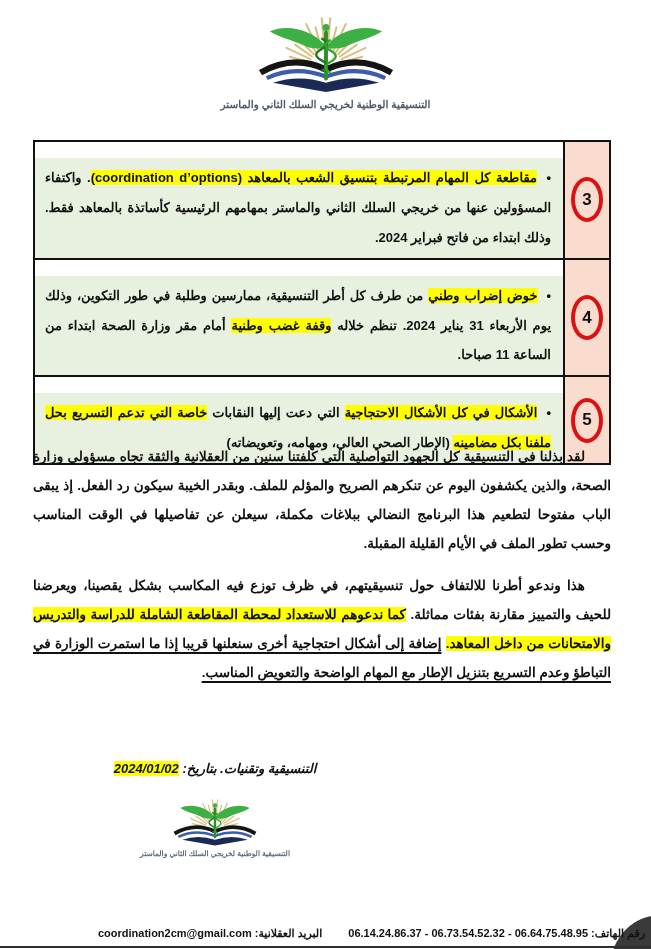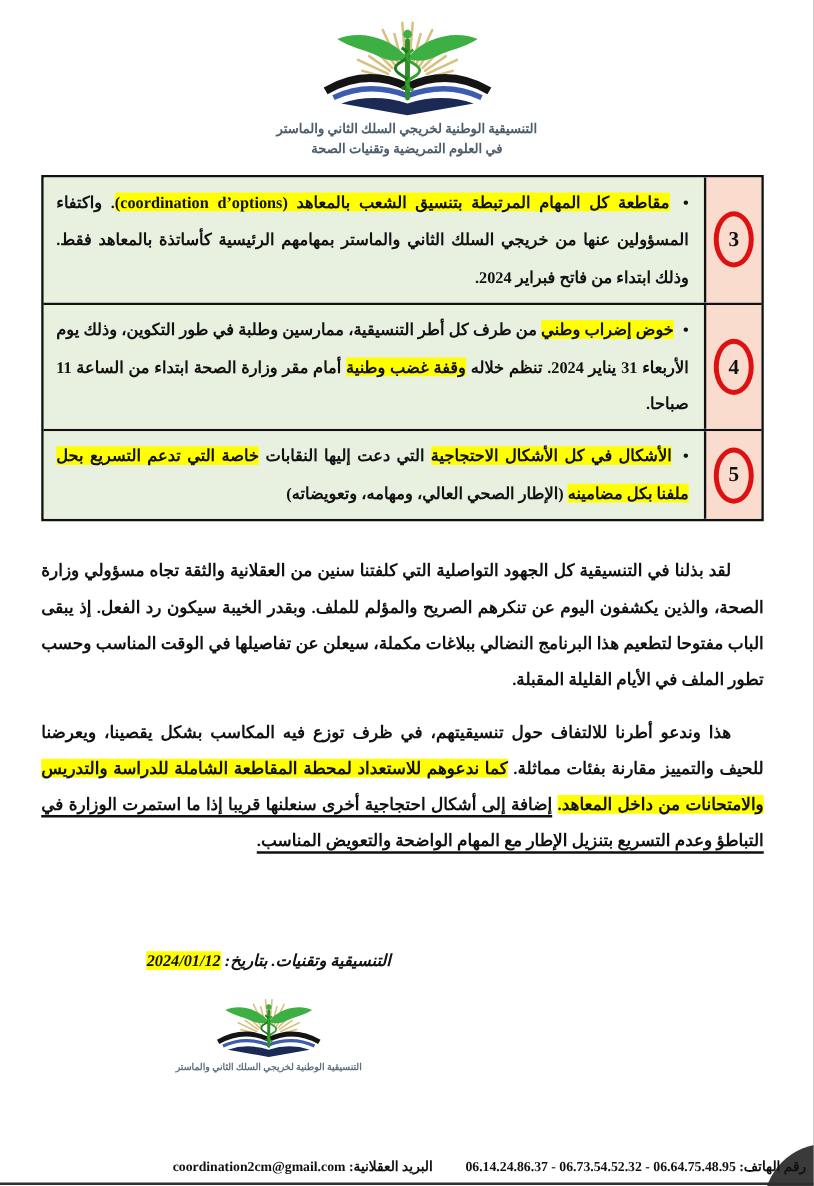--- a/index.html
+++ b/index.html
@@ -1,19 +1,19 @@
 <!DOCTYPE html>
 <html lang="ar"><head>
 <meta charset="utf-8">
 <style>
   html,body{margin:0;padding:0;background:#888;}
   .page{
     position:relative;width:651px;height:949px;background:#ffffff;
     margin:0 auto;overflow:hidden;
-    font-family:Liberation Serif, serif;color:#111;
+    font-family:Liberation Sans, sans-serif;color:#111;
   }
   
   .header-logo{position:absolute;top:4px;left:0;right:0;display:flex;flex-direction:column;align-items:center;}
   .logo-caption{color:#4d5d6c;font-size:10.5px;font-weight:700;text-align:center;line-height:1.55;direction:rtl;}
   
   .demands-table{
     position:absolute;top:140px;left:33px;width:578px;
     border:2.5px solid #111;direction:rtl;box-sizing:border-box;
   }
   .t-row{display:flex;border-bottom:2.5px solid #111;}
@@ -22,21 +22,21 @@
     flex:none;width:44px;background:#F9DCCE;border-left:2.5px solid #111;
     display:flex;align-items:center;justify-content:center;
   }
   .num-ellipse{
     width:24px;height:37px;border:4px solid #DD1111;border-radius:50%;
     display:flex;align-items:center;justify-content:center;
     font-size:17px;font-weight:700;color:#111;background:transparent;
   }
   .content-cell{
     flex:1;background:#E8F0DF;padding:5px 12px 5px 10px;
-    font-size:13px;font-weight:700;line-height:2.3;text-align:justify;color:#111;
+    font-size:13px;font-weight:700;line-height:2.3;text-align:justify;color:#111;margin-top:16px;
   }
   .bullet{margin-left:4px;}
   .hl{background:#FFFF00;}
   .ul{text-decoration:underline;text-decoration-thickness:1.5px;text-underline-offset:4px;}
   
   .body-paragraphs{
     position:absolute;top:442px;left:33px;width:578px;
     direction:rtl;text-align:justify;font-size:13.5px;font-weight:700;line-height:2.15;color:#111;
   }
   .para{margin:0 0 13px 0;text-indent:26px;}
@@ -114,21 +114,20 @@
   </defs>
 </svg>
 
 <div class="page">
 
   <div class="header-logo">
     <svg viewBox="0 0 220 118" width="172" height="92">
       <use href="#logo-graphic"></use>
     </svg>
     <div class="logo-caption">التنسيقية الوطنية لخريجي السلك الثاني والماستر</div>
-    <div class="logo-caption">في العلوم التمريضية وتقنيات الصحة</div>
   </div>
 
   <div class="demands-table">
       <div class="t-row">
         <div class="num-cell">
           <div class="num-ellipse">3</div>
         </div>
         <div class="content-cell"><span class="bullet">• </span><span class="hl ">مقاطعة كل المهام المرتبطة بتنسيق الشعب بالمعاهد (coordination d’options)</span><span class="">. واكتفاء المسؤولين عنها من خريجي السلك الثاني والماستر بمهامهم الرئيسية كأساتذة بالمعاهد فقط. وذلك ابتداء من فاتح فبراير 2024.</span></div>
       </div>
       <div class="t-row">
@@ -144,21 +143,21 @@
         <div class="content-cell"><span class="bullet">• </span><span class="hl ">الأشكال في كل الأشكال الاحتجاجية</span><span class=""> التي دعت إليها النقابات </span><span class="hl ">خاصة التي تدعم التسريع بحل ملفنا بكل مضامينه</span><span class=""> (الإطار الصحي العالي، ومهامه، وتعويضاته)</span></div>
       </div>
     </div>
 
   <div class="body-paragraphs">
       <p class="para"><span class="">لقد بذلنا في التنسيقية كل الجهود التواصلية التي كلفتنا سنين من العقلانية والثقة تجاه مسؤولي وزارة الصحة، والذين يكشفون اليوم عن تنكرهم الصريح والمؤلم للملف. وبقدر الخيبة سيكون رد الفعل. إذ يبقى الباب مفتوحا لتطعيم هذا البرنامج النضالي ببلاغات مكملة، سيعلن عن تفاصيلها في الوقت المناسب وحسب تطور الملف في الأيام القليلة المقبلة.</span></p>
       <p class="para"><span class="">هذا وندعو أطرنا للالتفاف حول تنسيقيتهم، في ظرف توزع فيه المكاسب بشكل يقصينا، ويعرضنا للحيف والتمييز مقارنة بفئات مماثلة. </span><span class="hl ">كما ندعوهم للاستعداد لمحطة المقاطعة الشاملة للدراسة والتدريس والامتحانات من داخل المعاهد.</span><span class=""> </span><span class="ul">إضافة إلى أشكال احتجاجية أخرى سنعلنها قريبا إذا ما استمرت الوزارة في التباطؤ وعدم التسريع بتنزيل الإطار مع المهام الواضحة والتعويض المناسب.</span></p>
     </div>
 
   <div class="signoff">
-    <span>التنسيقية وتقنيات. بتاريخ: </span><span class="hl" dir="ltr">2024/01/12</span>
+    <span>التنسيقية وتقنيات. بتاريخ: </span><span class="hl" dir="ltr">2024/01/02</span>
   </div>
 
   <div class="small-logo">
     <svg viewBox="0 0 220 118" width="106" height="57">
       <use href="#logo-graphic"></use>
     </svg>
     <div class="small-logo-caption">التنسيقية الوطنية لخريجي السلك الثاني والماستر</div>
   </div>
 
 

